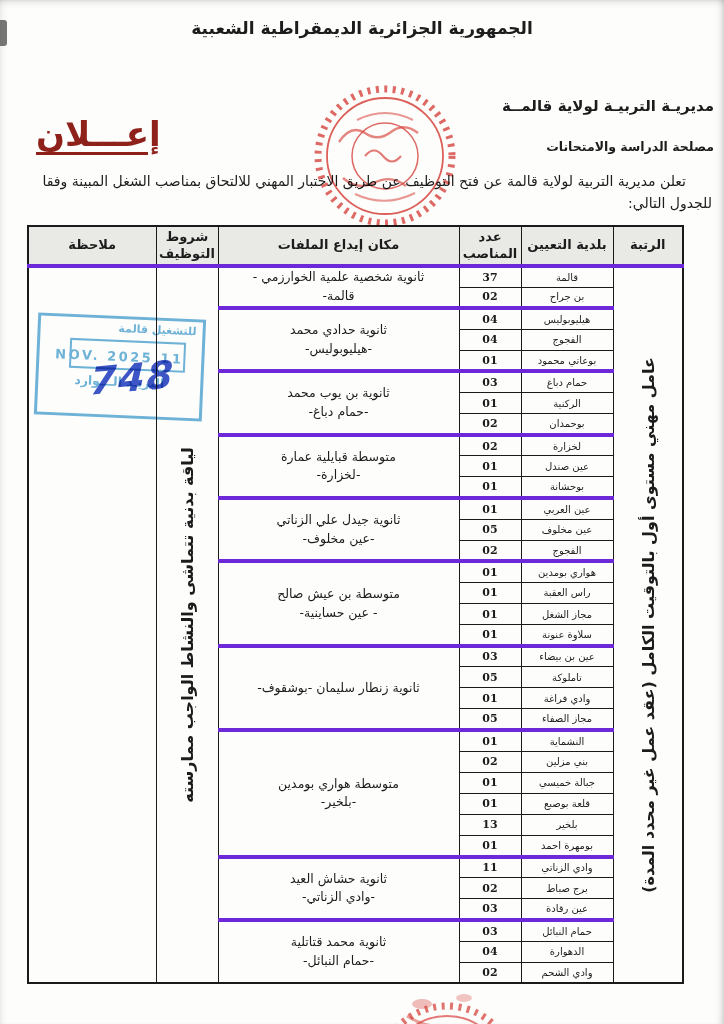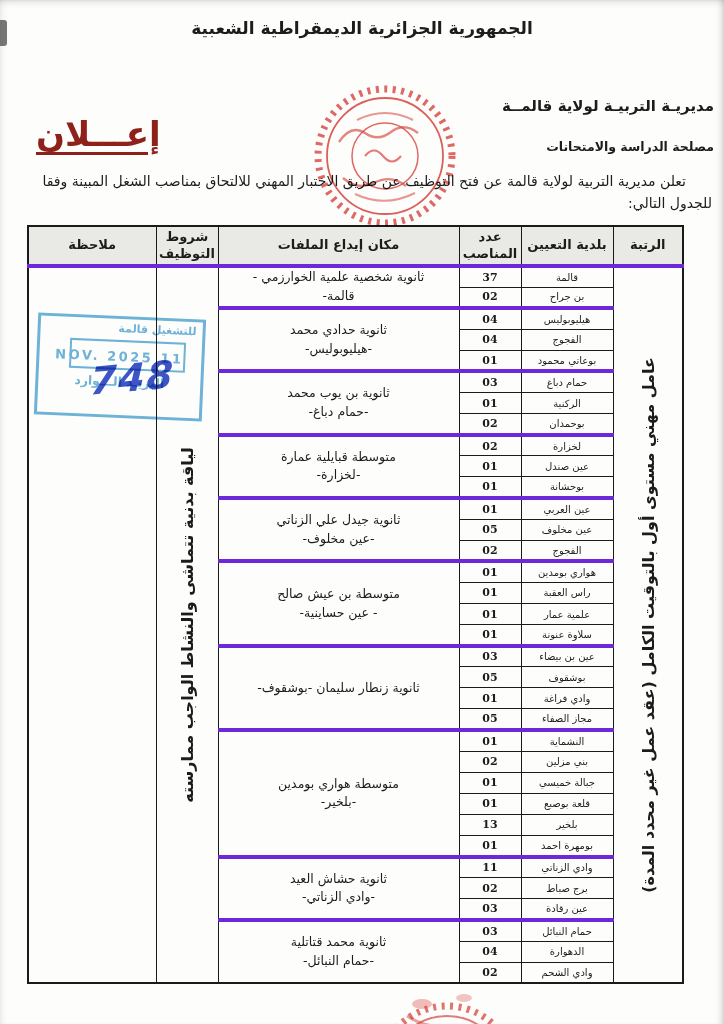--- a/index.html
+++ b/index.html
@@ -200,36 +200,36 @@
           <td class="place" rowspan="4">
             <div>متوسطة بن عيش صالح</div>
             <div>- عين حساينية-</div>
           </td>
         </tr>
         <tr>
           <td class="muni">راس العقبة</td>
           <td class="count">01</td>
         </tr>
         <tr>
-          <td class="muni">علمية عمار</td>
+          <td class="muni">مجاز الشغل</td>
           <td class="count">01</td>
         </tr>
         <tr>
           <td class="muni">سلاوة عنونة</td>
           <td class="count">01</td>
         </tr>
         <tr class="group-start">
           <td class="muni">عين بن بيضاء</td>
           <td class="count">03</td>
           <td class="place" rowspan="4">
             <div>ثانوية زنطار سليمان -بوشقوف-</div>
           </td>
         </tr>
         <tr>
-          <td class="muni">بوشقوف</td>
+          <td class="muni">تاملوكة</td>
           <td class="count">05</td>
         </tr>
         <tr>
           <td class="muni">وادي فراغة</td>
           <td class="count">01</td>
         </tr>
         <tr>
           <td class="muni">مجاز الصفاء</td>
           <td class="count">05</td>
         </tr>

